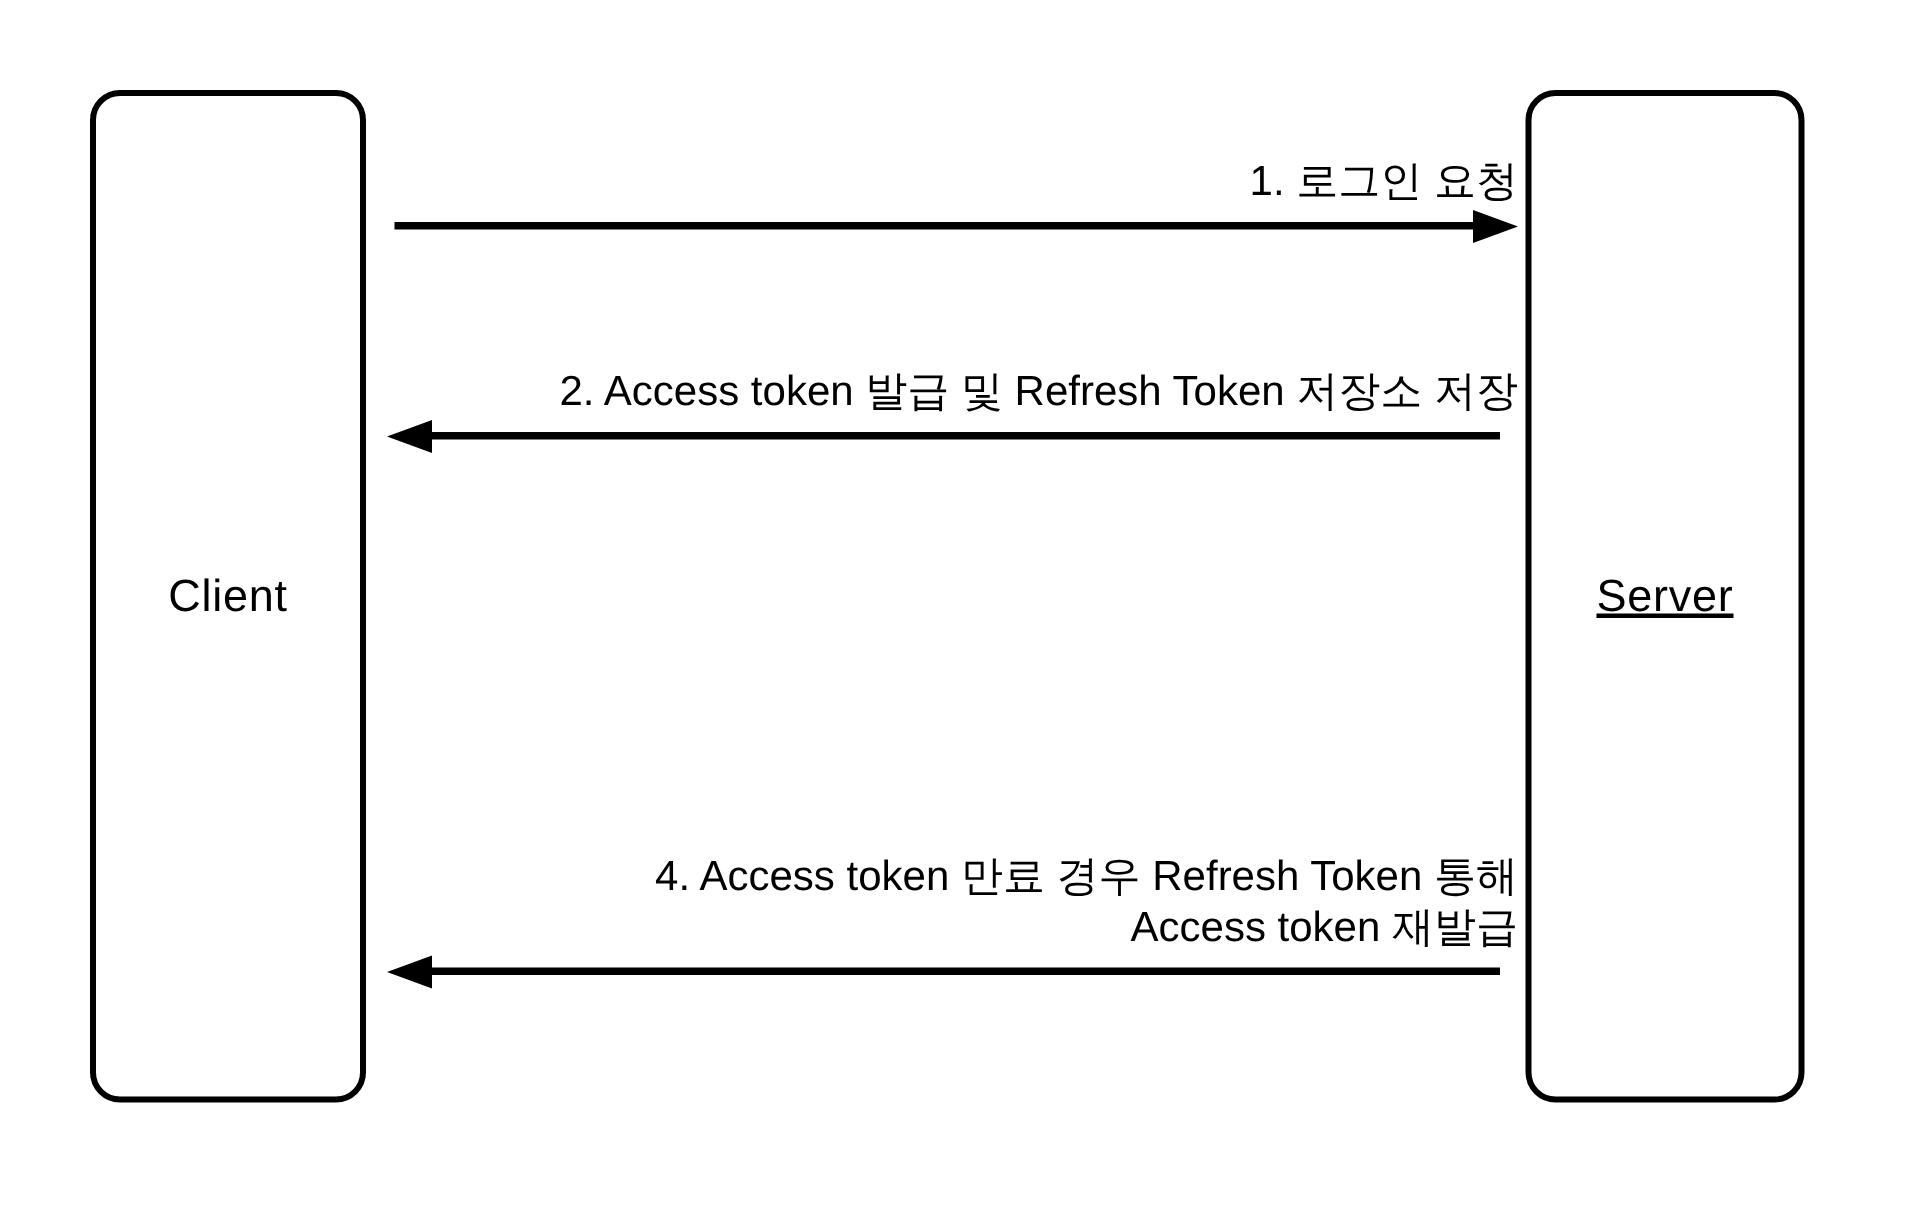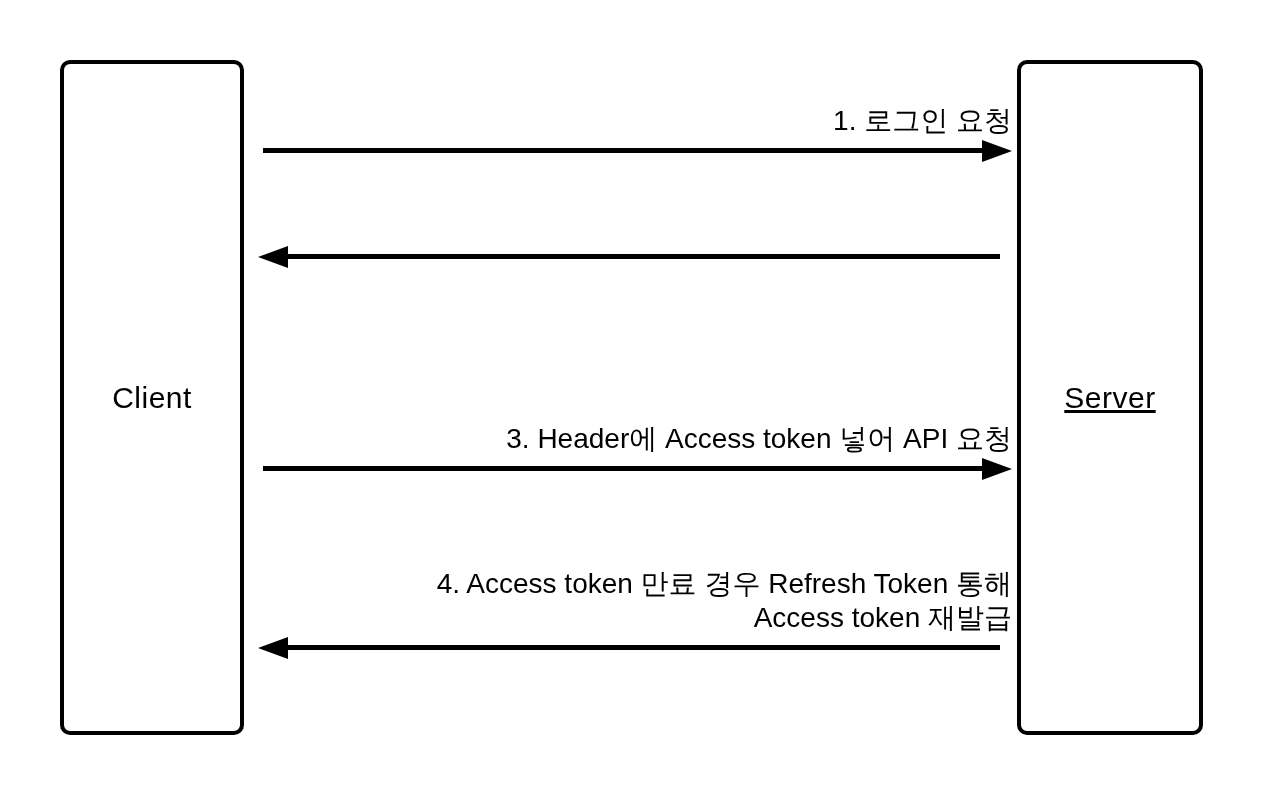--- a/index.html
+++ b/index.html
@@ -14,21 +14,21 @@
     height: 804px;
     background: #ffffff;
     overflow: hidden;
     color: #000000;
   }
   .actor-box {
     position: absolute;
     top: 60px;
     height: 675px;
     border: 4px solid #000000;
-    border-radius: 10px;
+    border-radius: 20px;
     background: #ffffff;
     box-sizing: border-box;
     display: flex;
     align-items: center;
     justify-content: center;
   }
   .actor-box.client { left: 60px;  width: 184px; }
   .actor-box.server { left: 1017px; width: 186px; text-decoration: underline; }
   .actor-label {
     font-size: 30px;
@@ -90,33 +90,27 @@
 
   <div class="msg msg1">
     <div class="msg-label">1. 로그인 요청</div>
     <div class="arrow right">
       <div class="line"></div>
       <div class="head"></div>
     </div>
   </div>
 
   <div class="msg msg2">
+    <div class="msg-label">2. Access token 발급 및 Refresh Token 저장소 저장</div>
     <div class="arrow left">
       <div class="line"></div>
       <div class="head"></div>
     </div>
   </div>
 
-  <div class="msg msg3">
-    <div class="msg-label">3. Header에 Access token 넣어 API 요청</div>
-    <div class="arrow right">
-      <div class="line"></div>
-      <div class="head"></div>
-    </div>
-  </div>
 
   <div class="msg msg4">
     <div class="msg-label">4. Access token 만료 경우 Refresh Token 통해
 Access token 재발급</div>
     <div class="arrow left">
       <div class="line"></div>
       <div class="head"></div>
     </div>
   </div>
 

